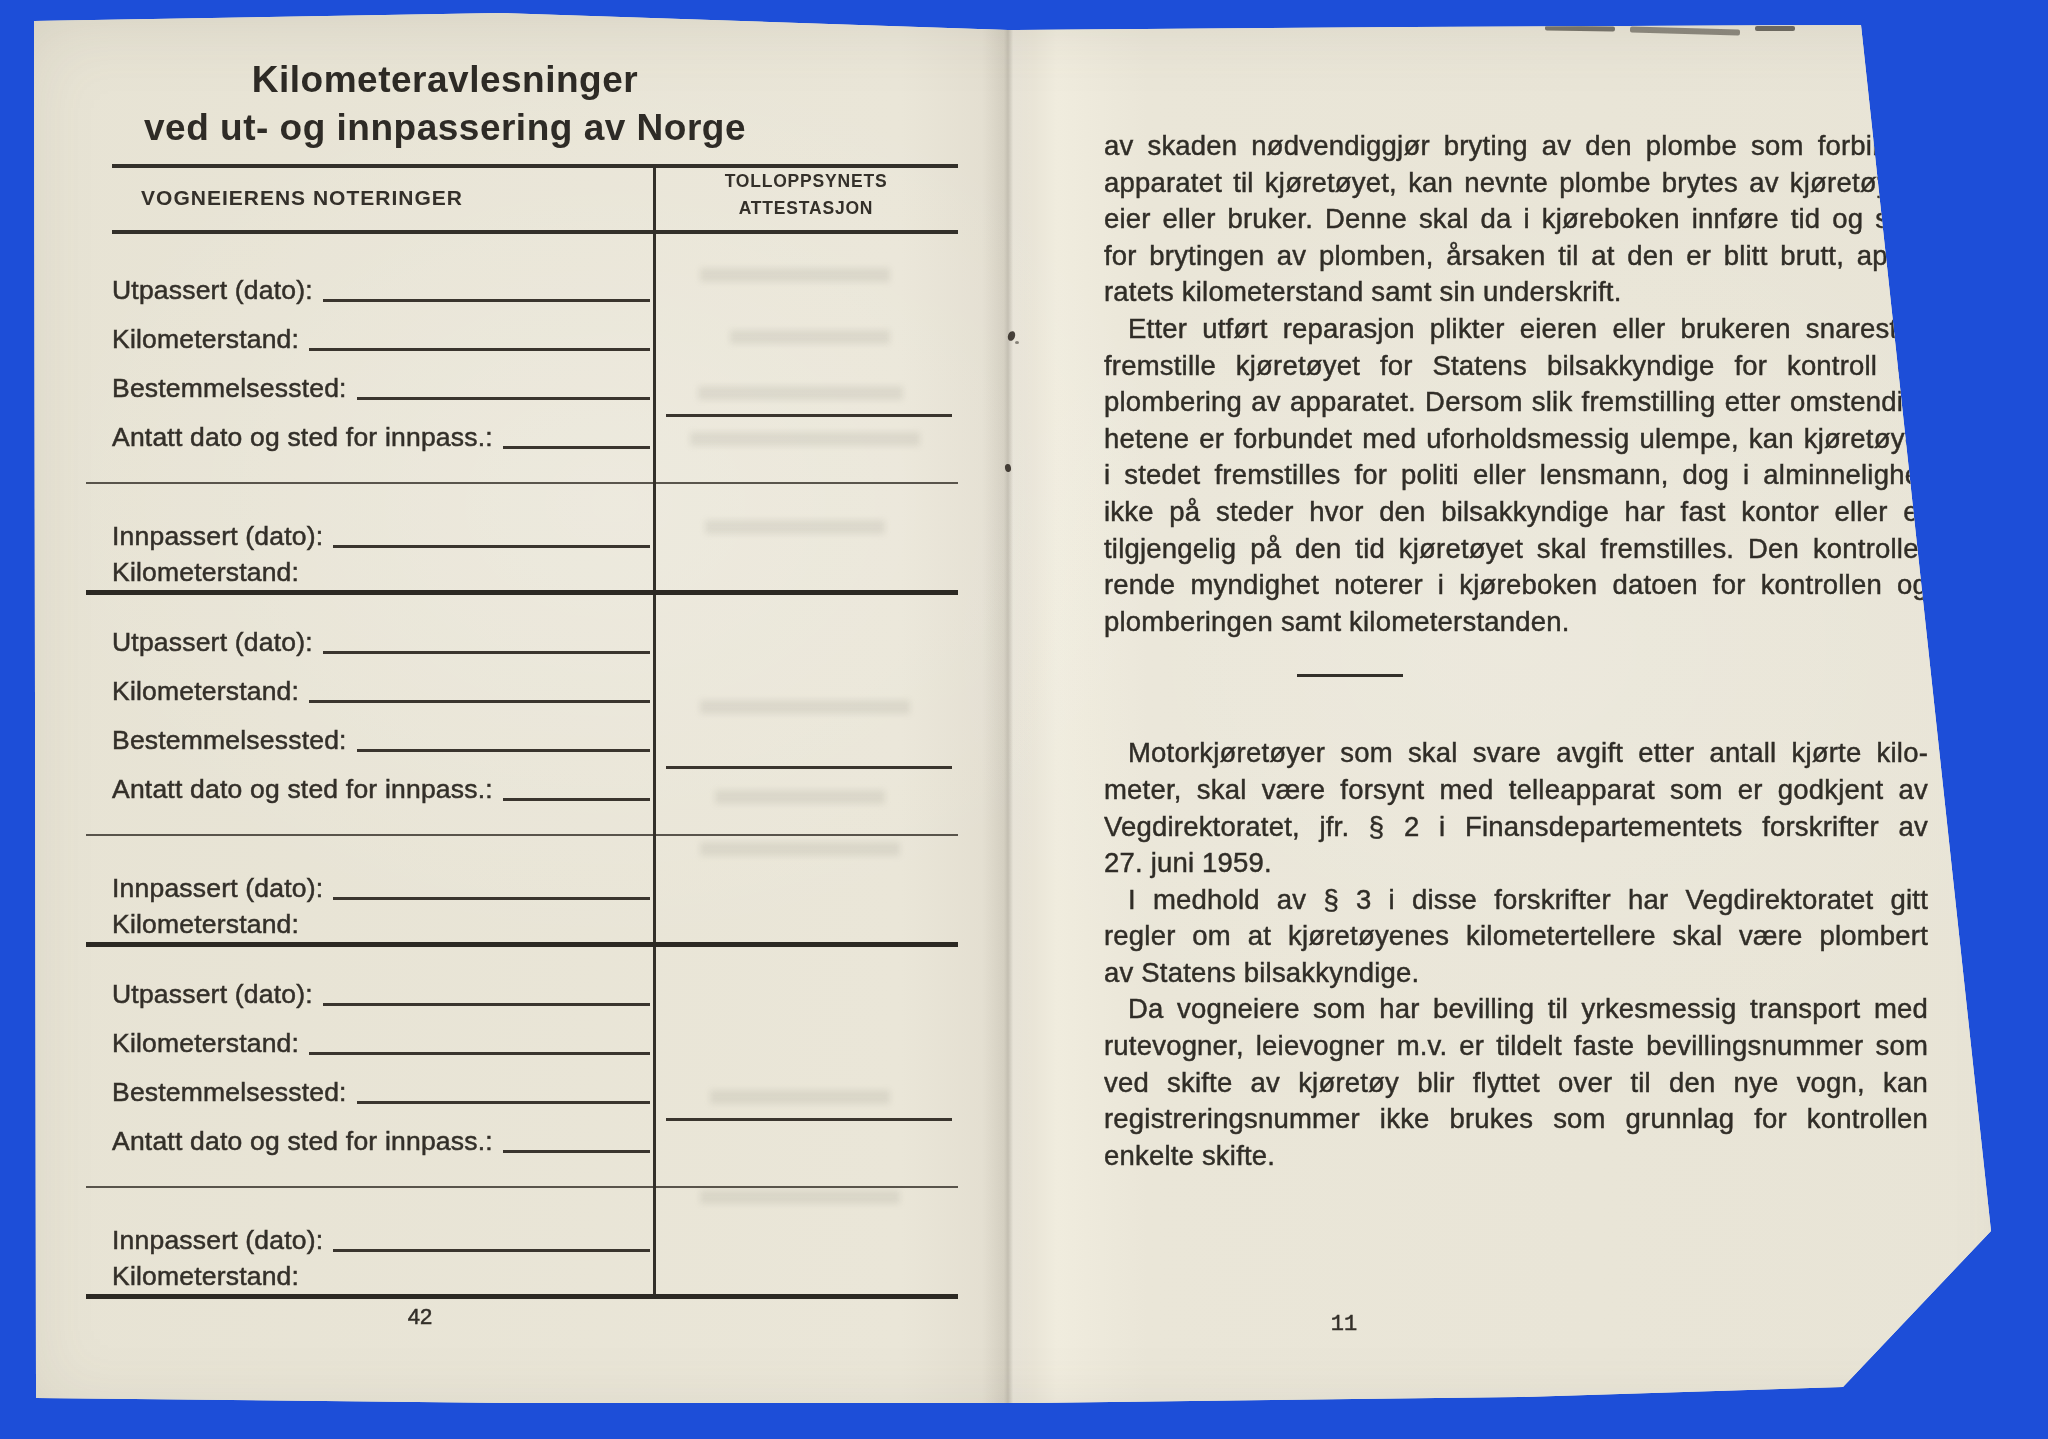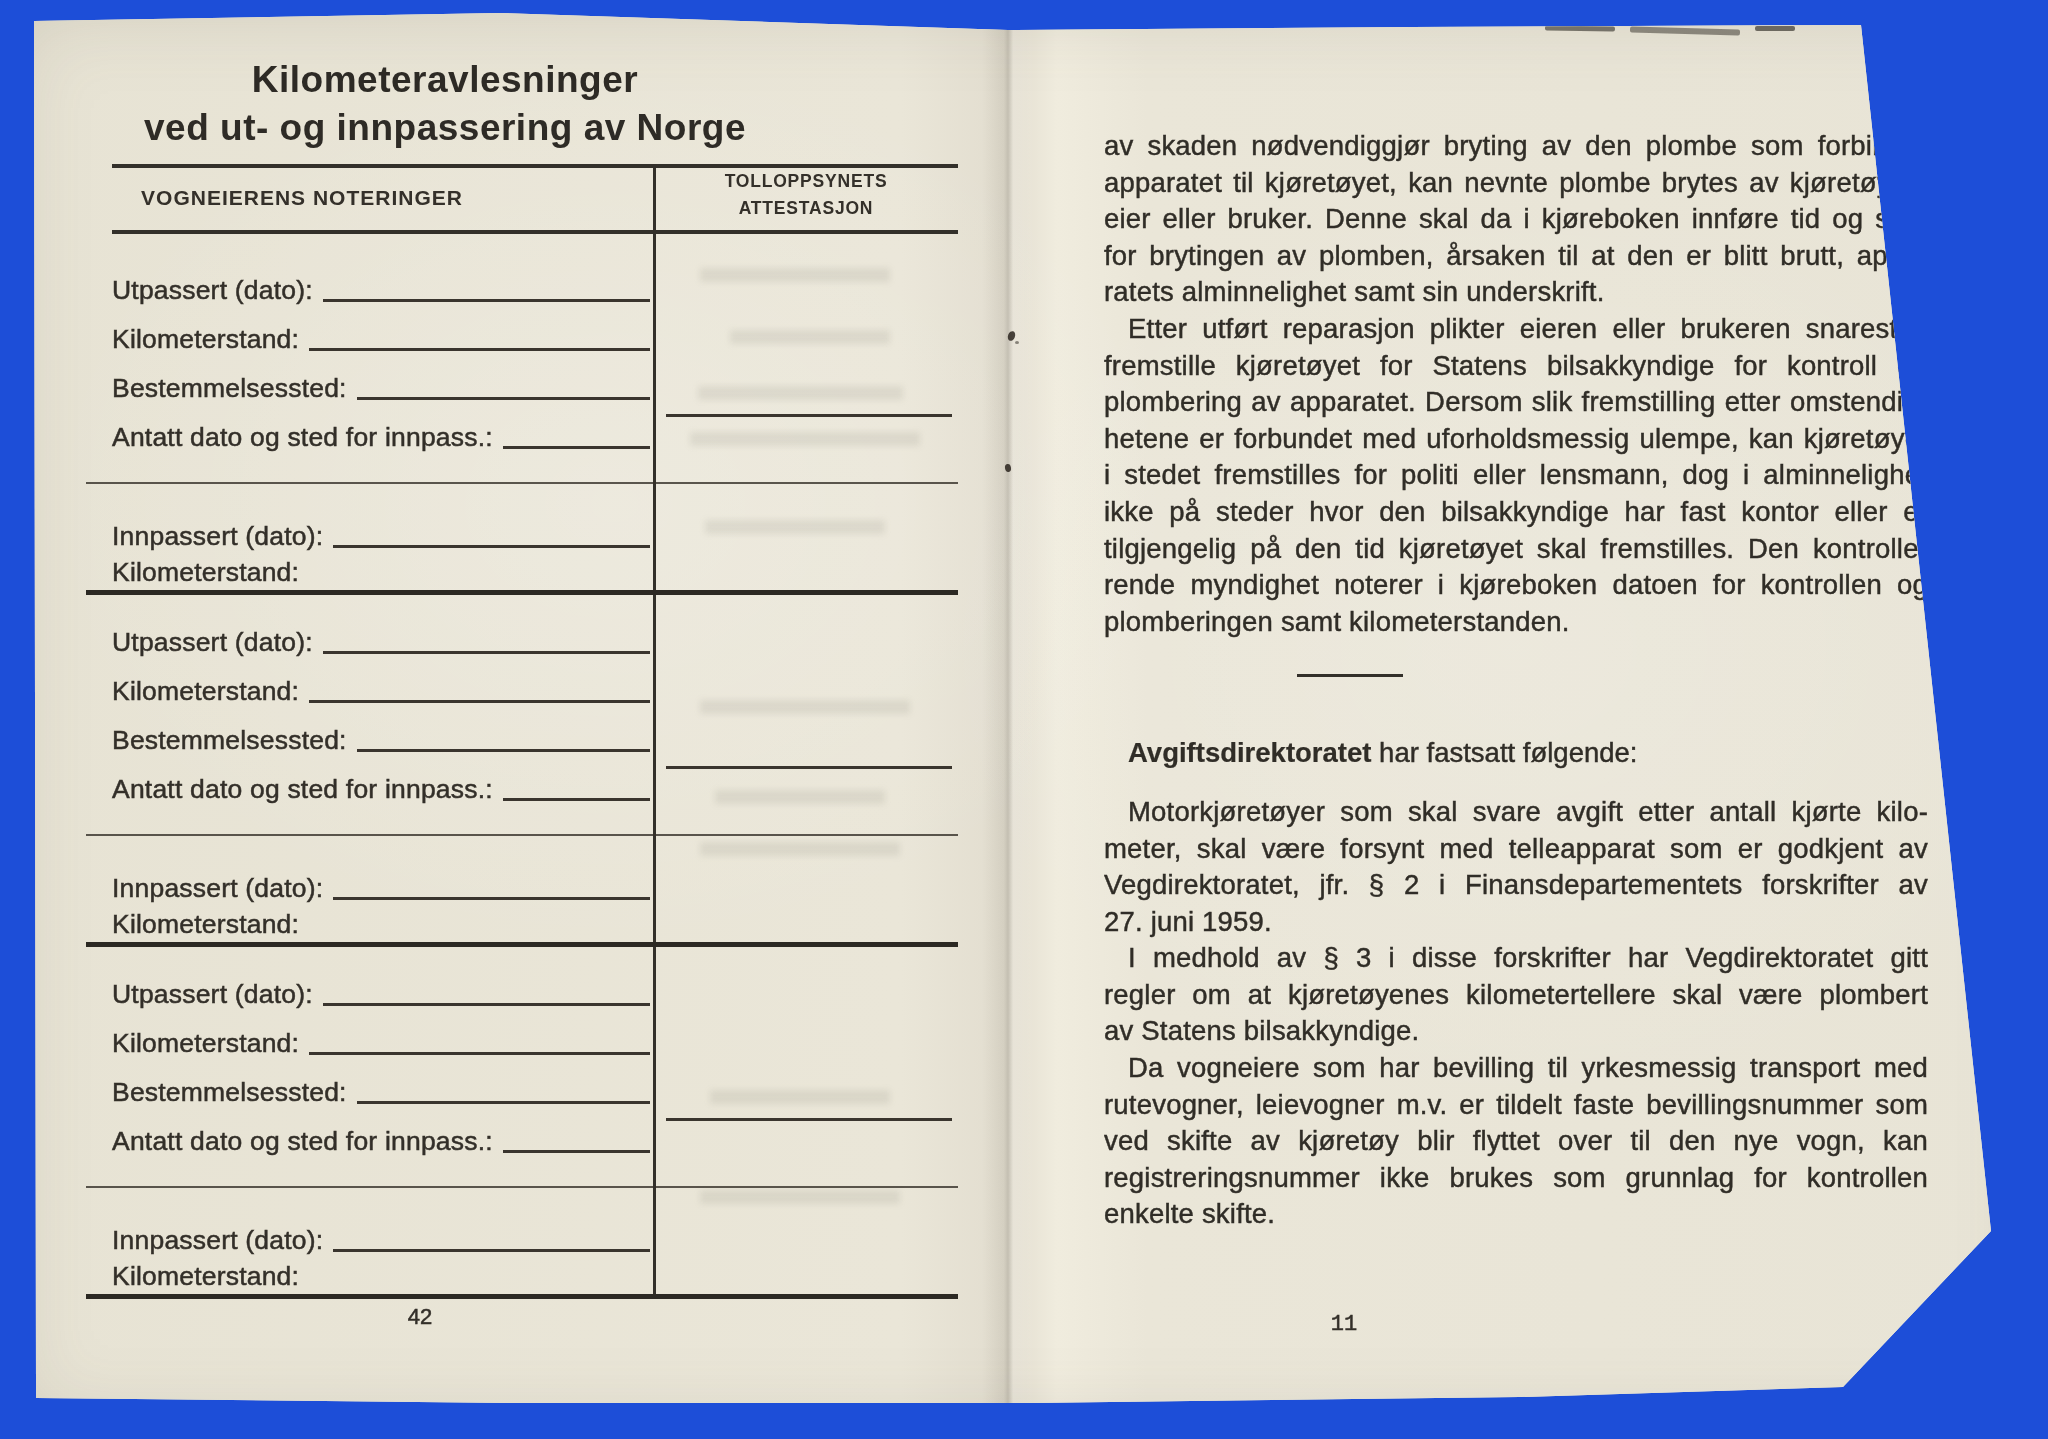--- a/index.html
+++ b/index.html
@@ -185,35 +185,34 @@
       <div class="ghost" style="left:700px;top:1190px;width:200px;"></div>
     </div>
 
     <div>
       <div id="right-column">
           <div class="para">
             <div class="r-line">av skaden nødvendiggjør bryting av den plombe som forbinder</div>
             <div class="r-line">apparatet til kjøretøyet, kan nevnte plombe brytes av kjøretøyets</div>
             <div class="r-line">eier eller bruker. Denne skal da i kjøreboken innføre tid og sted</div>
             <div class="r-line">for brytingen av plomben, årsaken til at den er blitt brutt, appa-</div>
-            <div class="r-line last">ratets alminnelighet samt sin underskrift.</div>
+            <div class="r-line last">ratets kilometerstand samt sin underskrift.</div>
           </div>
           <div class="para indent">
             <div class="r-line">Etter utført reparasjon plikter eieren eller brukeren snarest å</div>
             <div class="r-line">fremstille kjøretøyet for Statens bilsakkyndige for kontroll og</div>
             <div class="r-line">plombering av apparatet. Dersom slik fremstilling etter omstendig-</div>
             <div class="r-line">hetene er forbundet med uforholdsmessig ulempe, kan kjøretøyet</div>
             <div class="r-line">i stedet fremstilles for politi eller lensmann, dog i alminnelighet</div>
             <div class="r-line">ikke på steder hvor den bilsakkyndige har fast kontor eller er</div>
             <div class="r-line">tilgjengelig på den tid kjøretøyet skal fremstilles. Den kontrolle-</div>
             <div class="r-line">rende myndighet noterer i kjøreboken datoen for kontrollen og</div>
             <div class="r-line last">plomberingen samt kilometerstanden.</div>
           </div>
           <div class="divider-rule"></div>
-          <div class="heading-line"><b>Avgiftsdirektoratet</b> har fastsatt følgende:</div>
           <div class="para indent">
             <div class="r-line">Motorkjøretøyer som skal svare avgift etter antall kjørte kilo-</div>
             <div class="r-line">meter, skal være forsynt med telleapparat som er godkjent av</div>
             <div class="r-line">Vegdirektoratet, jfr. § 2 i Finansdepartementets forskrifter av</div>
             <div class="r-line last">27. juni 1959.</div>
           </div>
           <div class="para indent">
             <div class="r-line">I medhold av § 3 i disse forskrifter har Vegdirektoratet gitt</div>
             <div class="r-line">regler om at kjøretøyenes kilometertellere skal være plombert</div>
             <div class="r-line last">av Statens bilsakkyndige.</div>

